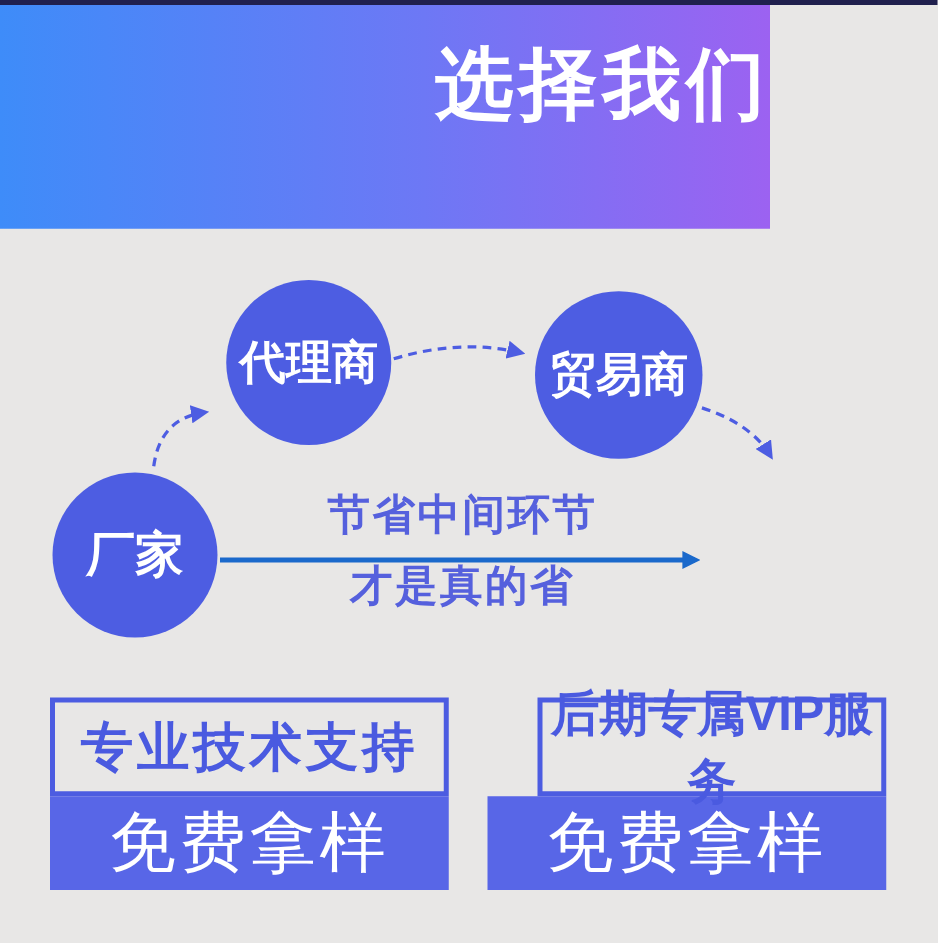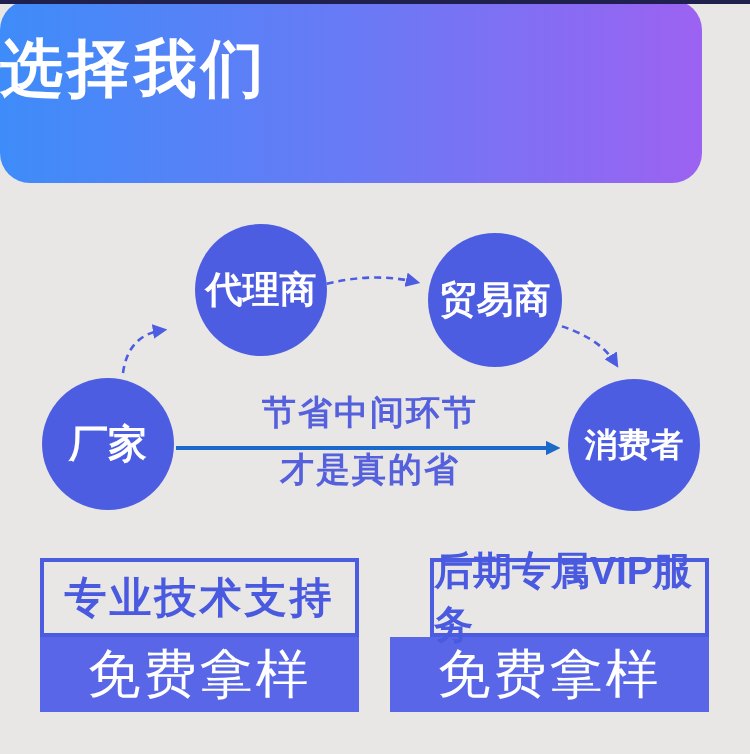--- a/index.html
+++ b/index.html
@@ -1,45 +1,45 @@
 <!DOCTYPE html>
 <html><head>
 <meta charset="utf-8">
 <style>
   html,body{margin:0;padding:0;}
   body{width:750px;height:754px;overflow:hidden;background:#e8e7e6;
        font-family:"Liberation Sans","DejaVu Sans",sans-serif;}
   .page{position:relative;width:750px;height:754px;background:#e8e7e6;}
 
   
-  .header{position:relative;width:702px;height:183px;
+  .header{position:relative;width:616px;height:183px;
           background:linear-gradient(to right,#3e8cf9 0%,#6d78f5 55%,#9c62f1 100%);
-          text-align:left;border-radius:30px;}
+          text-align:right;}
   .top-bar{position:absolute;top:0;left:0;width:750px;height:4px;background:#20204e;}
   .page-title{padding-top:34px;margin:0;color:#ffffff;font-size:63px;font-weight:700;
               letter-spacing:4px;line-height:1.1;}
   .page-subtitle{margin:4px 0 0 0;color:#ffffff;font-size:27px;font-weight:400;
                  letter-spacing:2px;}
 
   
   .diagram{position:relative;width:750px;height:357px;}
   .node{position:absolute;border-radius:50%;background:#4d5de2;
         display:flex;align-items:center;justify-content:center;
         color:#ffffff;font-weight:700;}
-  .node-agent   {left:195px;top:41px; width:132px;height:132px;font-size:37px;}
+  .node-agent   {left:181px;top:41px; width:132px;height:132px;font-size:37px;}
   .node-trader  {left:428px;top:50px; width:134px;height:134px;font-size:37px;}
   .node-factory {left:42px; top:195px;width:132px;height:132px;font-size:39px;}
   .node-consumer{left:568px;top:196px;width:132px;height:132px;font-size:33px;}
   .arrow-layer{position:absolute;left:0;top:0;width:750px;height:357px;}
   .center-text{position:absolute;left:170px;top:201px;width:400px;
                text-align:center;color:#5560dd;font-weight:700;font-size:34px;
                line-height:57px;letter-spacing:2px;}
 
   
-  .cards{display:flex;gap:31px;padding:18px 0 12px 40px;}
+  .cards{display:flex;gap:31px;padding:18px 0 12px 40px;text-align:center;}
   .card{width:319px;}
   .card-top{box-sizing:border-box;height:79px;border:4px solid #4c5ce1;
             display:flex;align-items:center;justify-content:center;
             color:#4a5ae0;font-weight:700;}
   .card-bottom{height:75px;background:#5866e7;
                display:flex;align-items:center;justify-content:center;
                color:#ffffff;font-weight:400;font-size:53px;letter-spacing:3px;}
   .card-top-left{font-size:42px;letter-spacing:3px;}
   .card-top-right{font-size:39px;letter-spacing:0px;margin-left:40px;}
 </style>
@@ -72,23 +72,20 @@
 
     <div class="node node-factory">
       <span>厂家</span>
     </div>
     <div class="node node-agent">
       <span>代理商</span>
     </div>
     <div class="node node-trader">
       <span>贸易商</span>
     </div>
-    <div class="node node-consumer">
-      <span>消费者</span>
-    </div>
 
     <div class="center-text">
       <div>节省中间环节</div>
       <div>才是真的省</div>
     </div>
   </div>
 
   <div class="cards">
     <div class="card">
       <div class="card-top card-top-left">专业技术支持</div>

